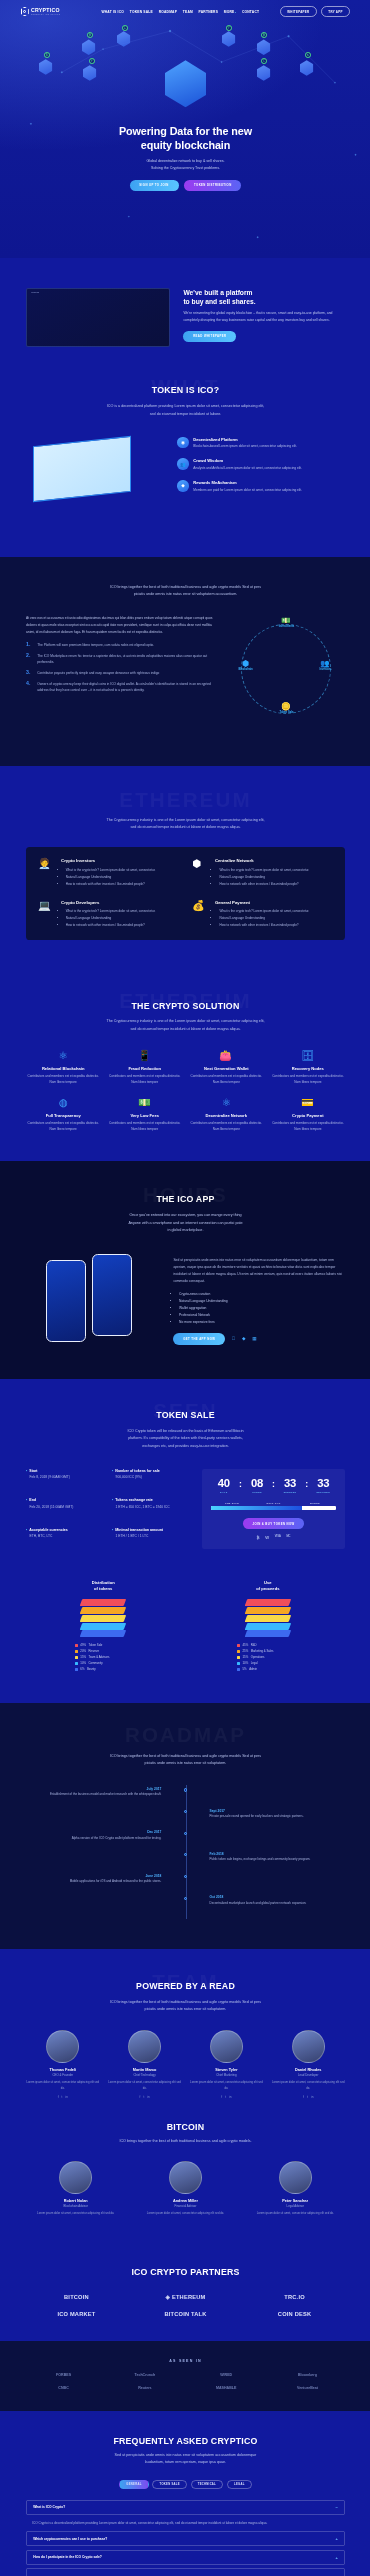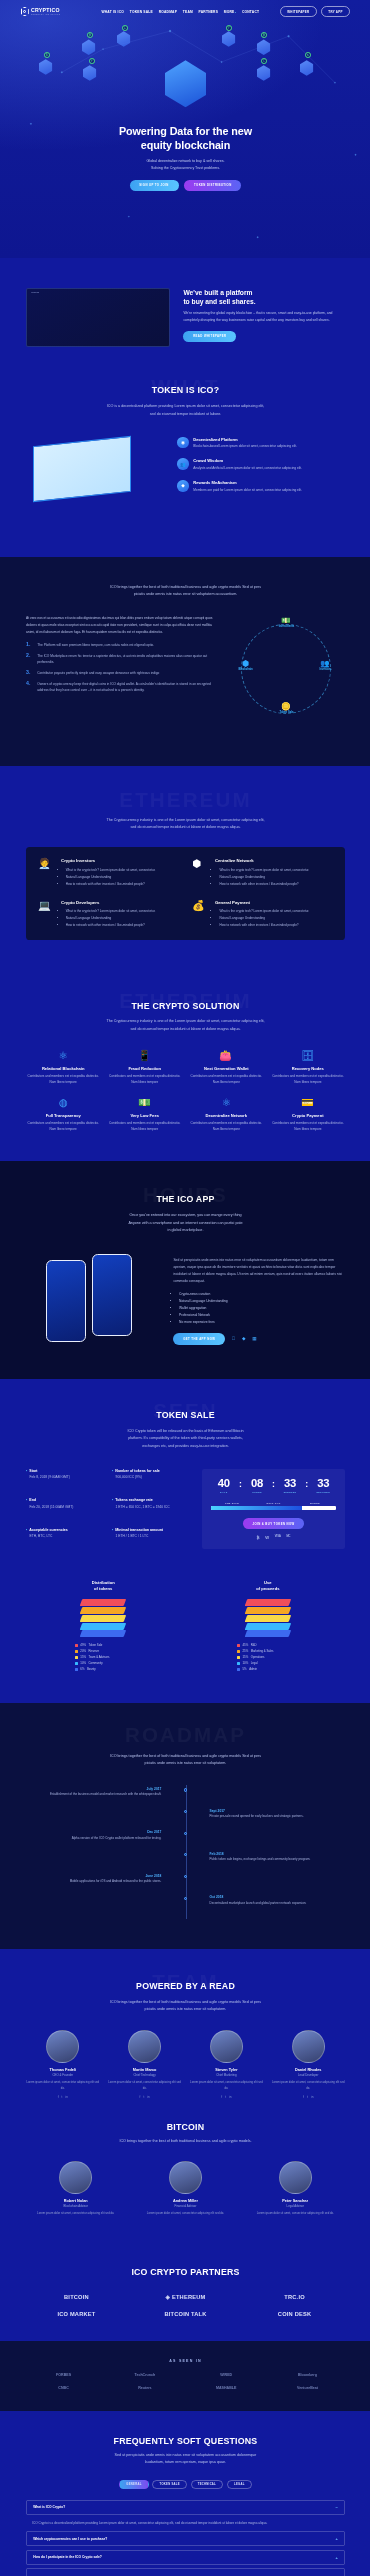--- a/index.html
+++ b/index.html
@@ -939,21 +939,21 @@
       <div class="alogo">Bloomberg</div>
       <div class="alogo">CNBC</div>
       <div class="alogo">Reuters</div>
       <div class="alogo">MASHABLE</div>
       <div class="alogo">VentureBeat</div>
     </div>
   </div>
 </section>
 
 <section class="sec faq">
-  <h2 class="sec-title">FREQUENTLY SOFT QUESTIONS</h2>
+  <h2 class="sec-title">FREQUENTLY ASKED CRYPTICO</h2>
   <p class="sec-sub" style="margin-top:6.2px">
     <span>Sed ut perspiciatis unde omnis iste natus error sit voluptatem accusantium doloremque</span><br>
     <span>laudantium, totam rem aperiam, eaque ipsa quae.</span>
   </p>
   <div class="wrap">
     <div class="faq-tabs">
       <div class="faq-tab active">GENERAL</div>
       <div class="faq-tab">TOKEN SALE</div>
       <div class="faq-tab">TECHNICAL</div>
       <div class="faq-tab">LEGAL</div>

